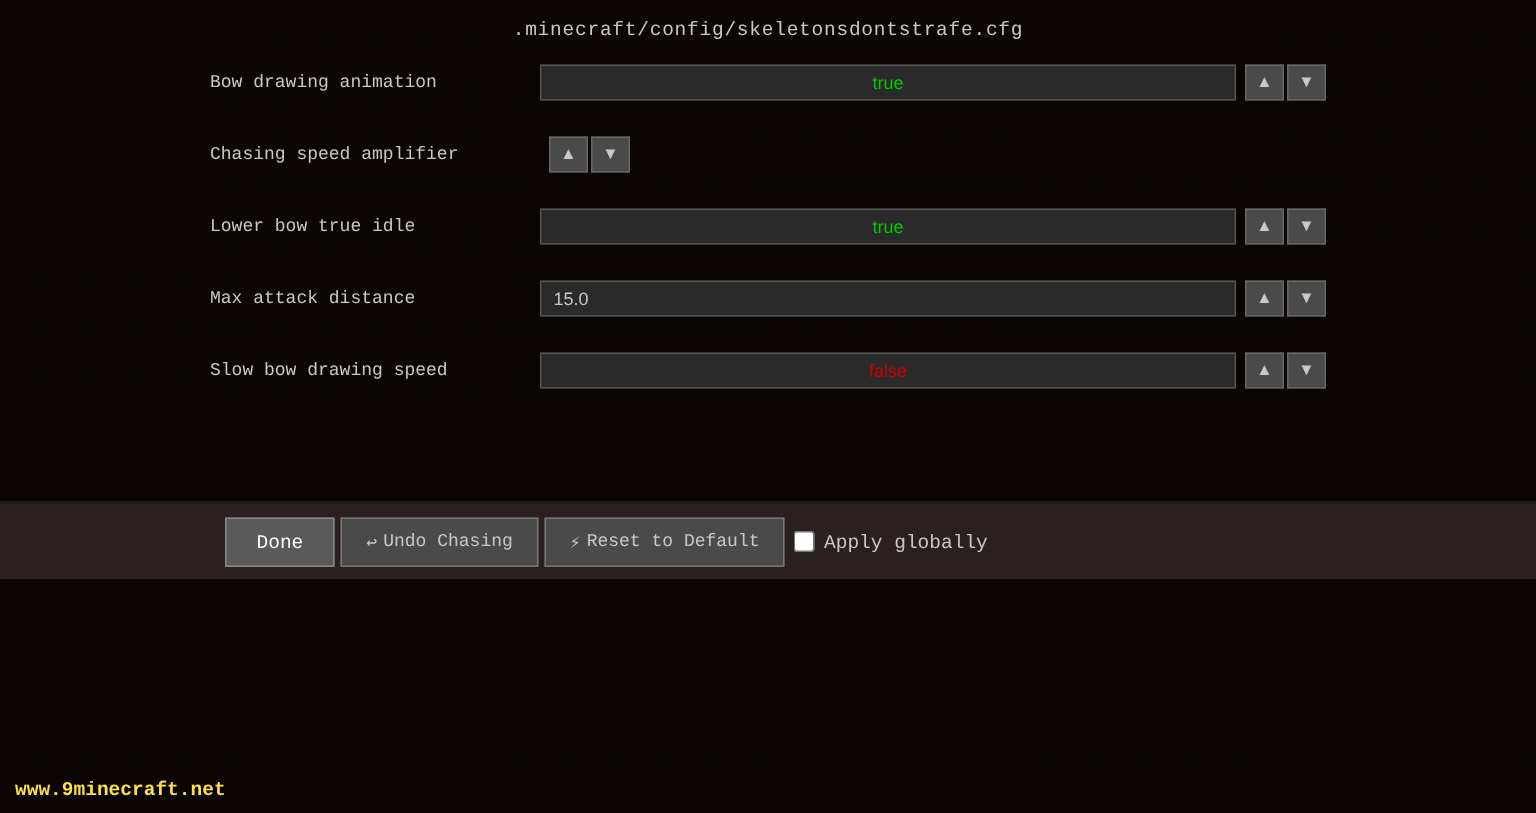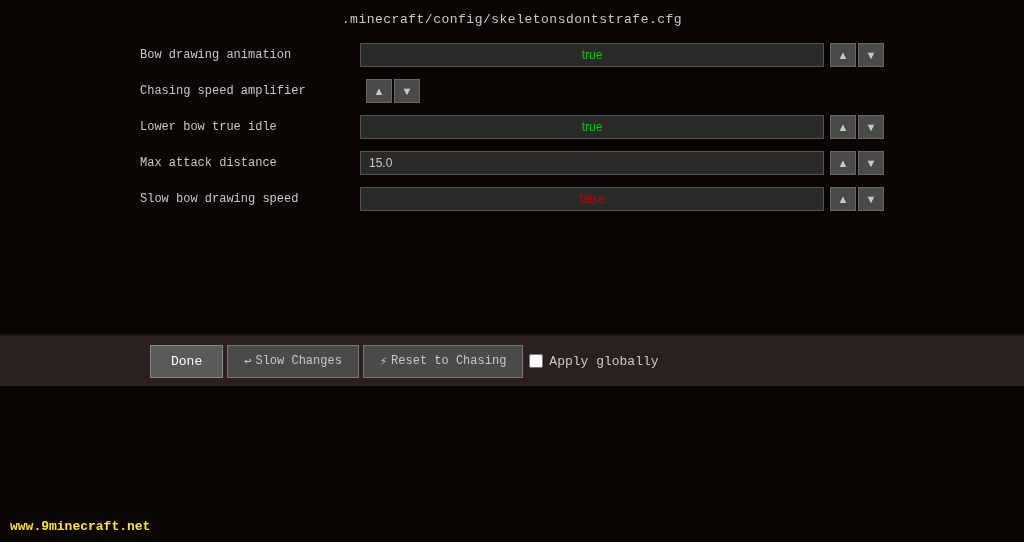--- a/index.html
+++ b/index.html
@@ -52,21 +52,21 @@
       font-size: 13px;
       letter-spacing: 0.5px;
     }
 
     
     .config-area {
       flex: 1;
       padding: 0 140px;
       display: flex;
       flex-direction: column;
-      gap: 0;
+      gap: 12px;
     }
 
     .config-row {
       display: flex;
       align-items: center;
       height: 36px;
       border-bottom: 1px solid rgba(0,0,0,0.2);
     }
 
     .config-label {
@@ -247,26 +247,26 @@
           <button class="arrow-btn">▼</button>
         </div>
       </div>
     </div>
 
   <div class="bottom-bar">
     <button class="btn-done">Done</button>
 
     <button class="btn-action">
       <span>↩</span>
-      <span>Slow Changes</span>
+      <span>Undo Chasing</span>
     </button>
 
     <button class="btn-action">
       <span>⚡</span>
-      <span>Reset to Chasing</span>
+      <span>Reset to Default</span>
     </button>
 
     <div class="apply-globally-wrap">
       <input type="checkbox" class="apply-checkbox" style="">
       <span>Apply globally</span>
     </div>
 
     <div class="spacer"></div>
   </div>
 </div>

